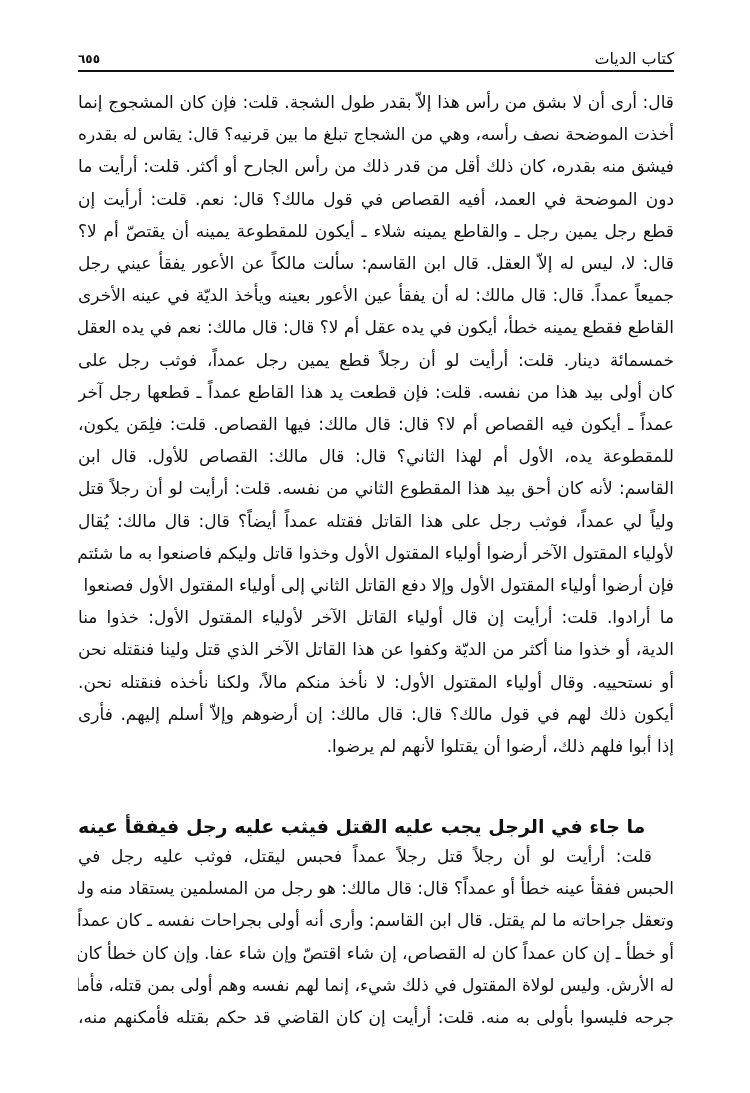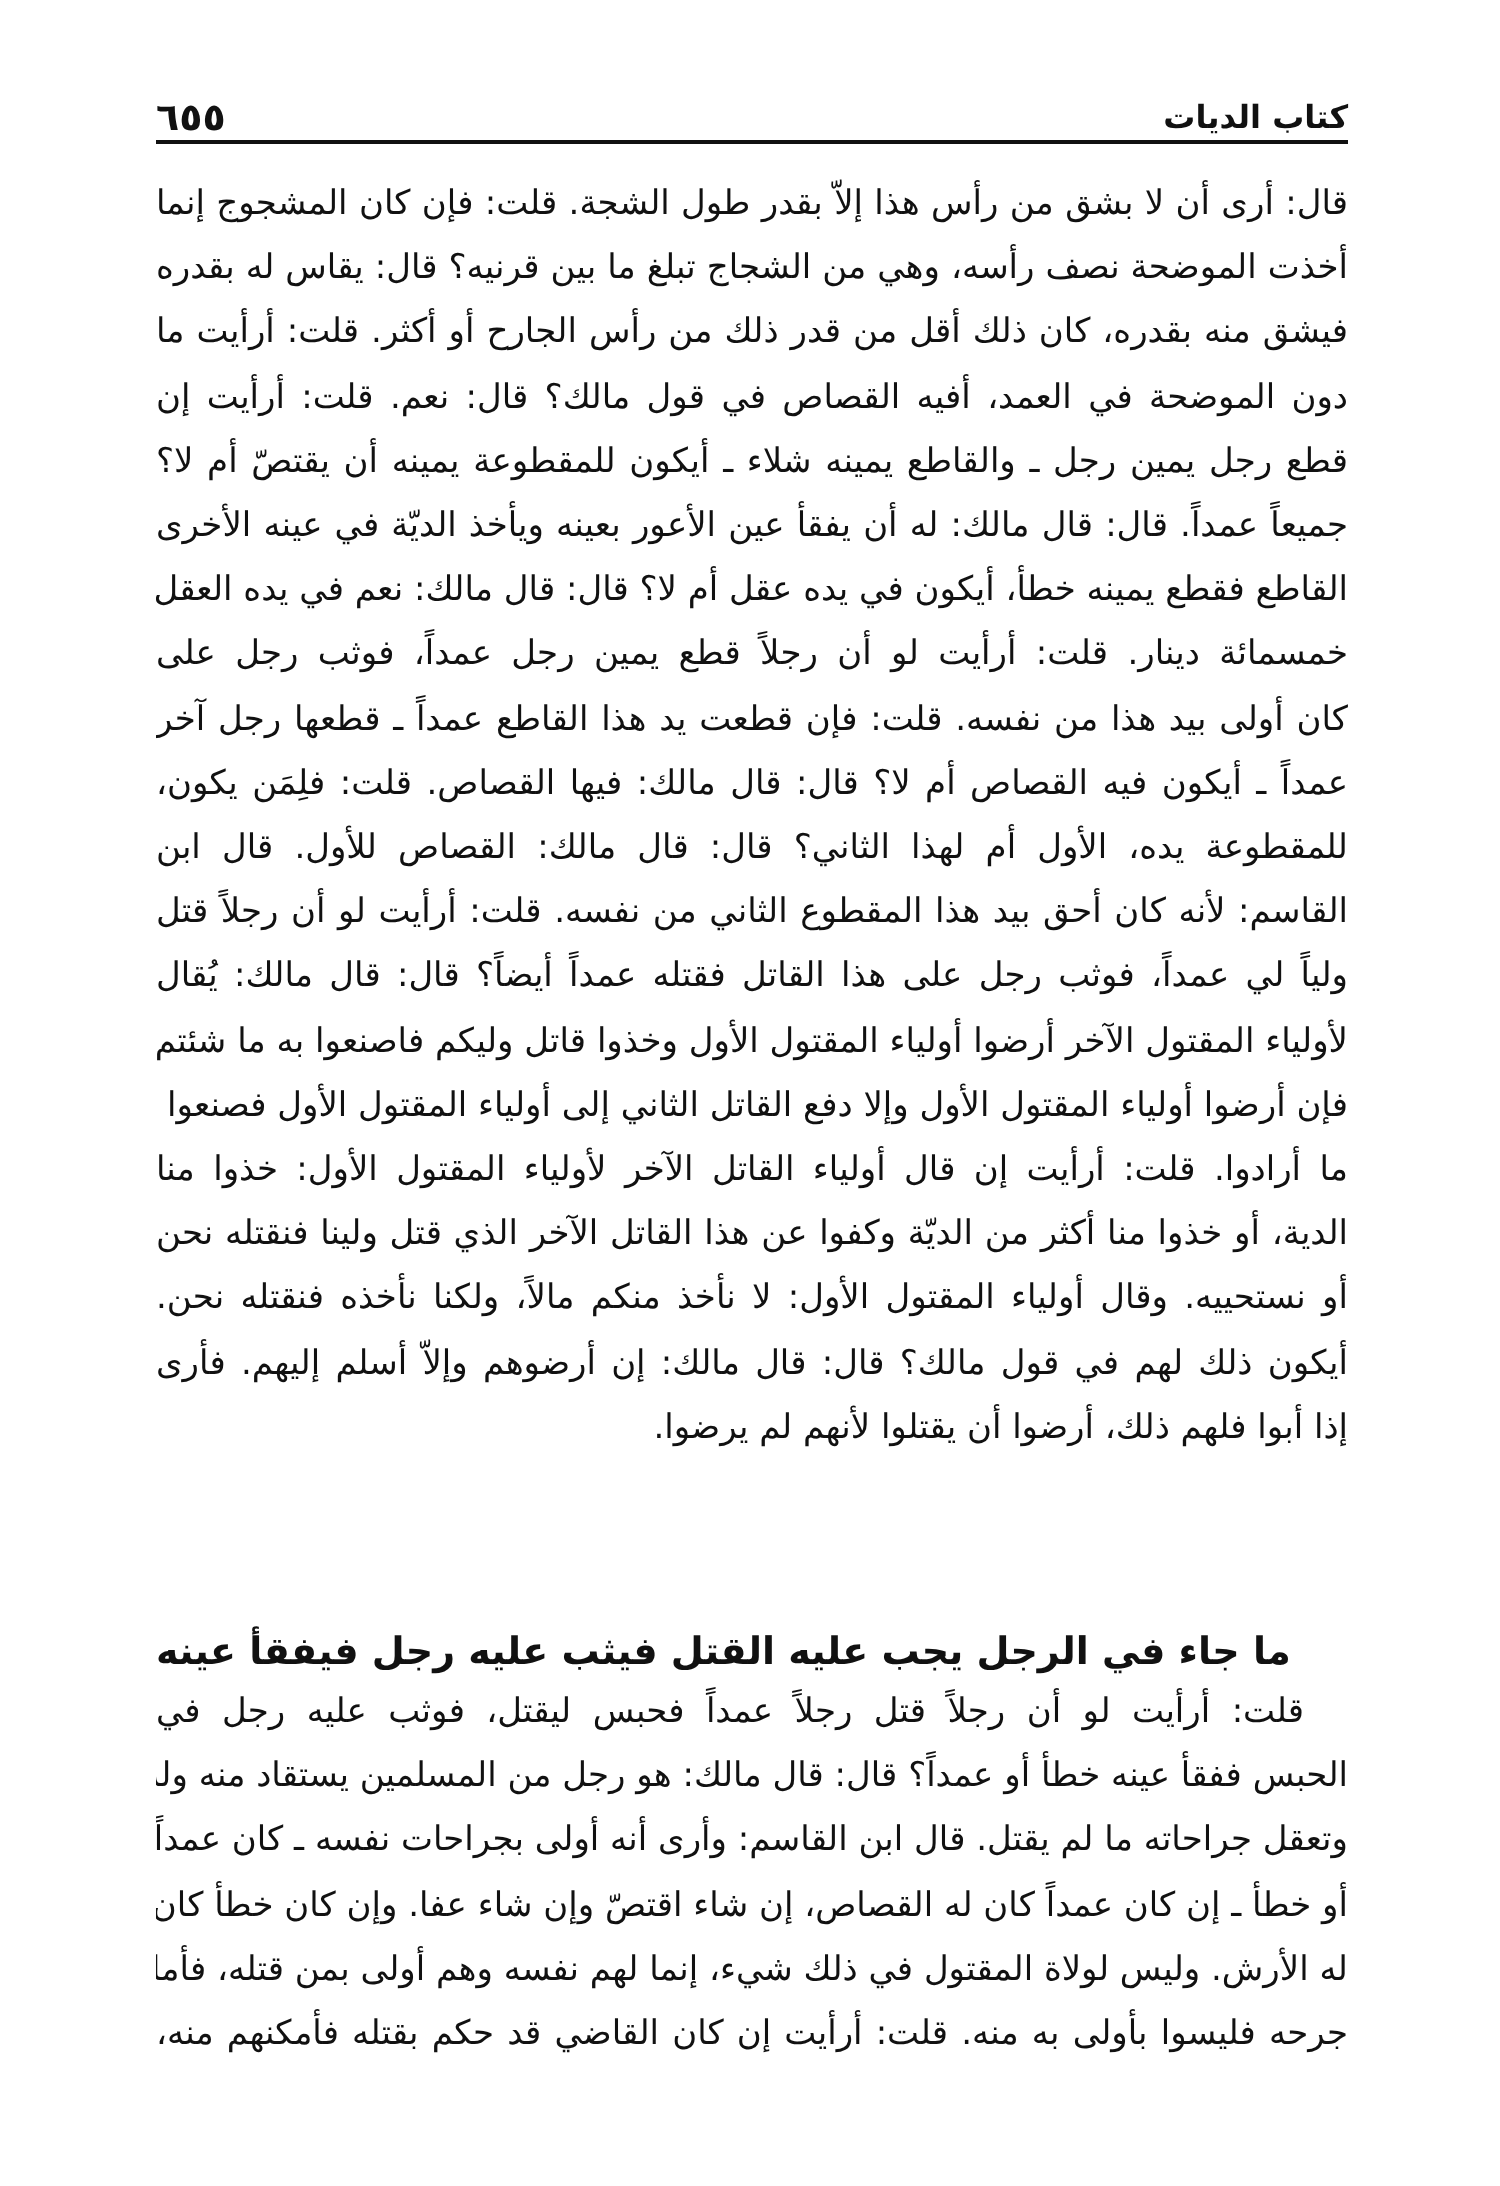--- a/index.html
+++ b/index.html
@@ -28,25 +28,25 @@
     left: 0;
     width: 596px;
     height: 24px;
     direction: rtl;
     display: flex;
     justify-content: space-between;
     align-items: flex-end;
   }
   .header-title {
     font-size: 16px;
-    font-weight: bold;
+    font-weight: normal;
     line-height: 20px;
   }
   .page-number {
-    font-size: 19px;
+    font-size: 12px;
     font-weight: bold;
     line-height: 20px;
     letter-spacing: 1px;
   }
   .header-rule {
     position: absolute;
     top: 70px;
     left: 0;
     width: 596px;
     height: 0;
@@ -107,20 +107,21 @@
     <span class="page-number">٦٥٥</span>
   </div>
   <div class="header-rule"></div>
 
   <div class="body-text">
     <span class="line">قال: أرى أن لا بشق من رأس هذا إلاّ بقدر طول الشجة. قلت: فإن كان المشجوج إنما</span>
     <span class="line">أخذت الموضحة نصف رأسه، وهي من الشجاج تبلغ ما بين قرنيه؟ قال: يقاس له بقدره</span>
     <span class="line">فيشق منه بقدره، كان ذلك أقل من قدر ذلك من رأس الجارح أو أكثر. قلت: أرأيت ما</span>
     <span class="line">دون الموضحة في العمد، أفيه القصاص في قول مالك؟ قال: نعم. قلت: أرأيت إن</span>
     <span class="line">قطع رجل يمين رجل ـ والقاطع يمينه شلاء ـ أيكون للمقطوعة يمينه أن يقتصّ أم لا؟</span>
+    <span class="line">قال: لا، ليس له إلاّ العقل. قال ابن القاسم: سألت مالكاً عن الأعور يفقأ عيني رجل</span>
     <span class="line">جميعاً عمداً. قال: قال مالك: له أن يفقأ عين الأعور بعينه ويأخذ الديّة في عينه الأخرى</span>
     <span class="line">القاطع فقطع يمينه خطأ، أيكون في يده عقل أم لا؟ قال: قال مالك: نعم في يده العقل</span>
     <span class="line">خمسمائة دينار. قلت: أرأيت لو أن رجلاً قطع يمين رجل عمداً، فوثب رجل على</span>
     <span class="line">كان أولى بيد هذا من نفسه. قلت: فإن قطعت يد هذا القاطع عمداً ـ قطعها رجل آخر</span>
     <span class="line">عمداً ـ أيكون فيه القصاص أم لا؟ قال: قال مالك: فيها القصاص. قلت: فلِمَن يكون،</span>
     <span class="line">للمقطوعة يده، الأول أم لهذا الثاني؟ قال: قال مالك: القصاص للأول. قال ابن</span>
     <span class="line">القاسم: لأنه كان أحق بيد هذا المقطوع الثاني من نفسه. قلت: أرأيت لو أن رجلاً قتل</span>
     <span class="line">ولياً لي عمداً، فوثب رجل على هذا القاتل فقتله عمداً أيضاً؟ قال: قال مالك: يُقال</span>
     <span class="line">لأولياء المقتول الآخر أرضوا أولياء المقتول الأول وخذوا قاتل وليكم فاصنعوا به ما شئتم</span>
     <span class="line">فإن أرضوا أولياء المقتول الأول وإلا دفع القاتل الثاني إلى أولياء المقتول الأول فصنعوا به</span>

